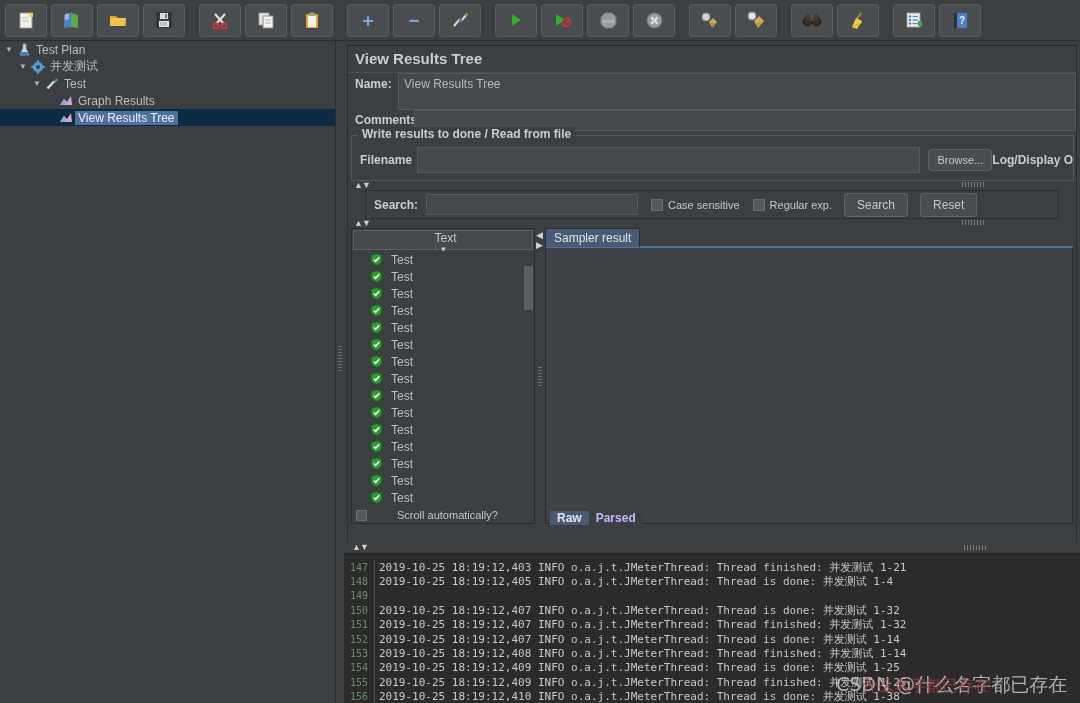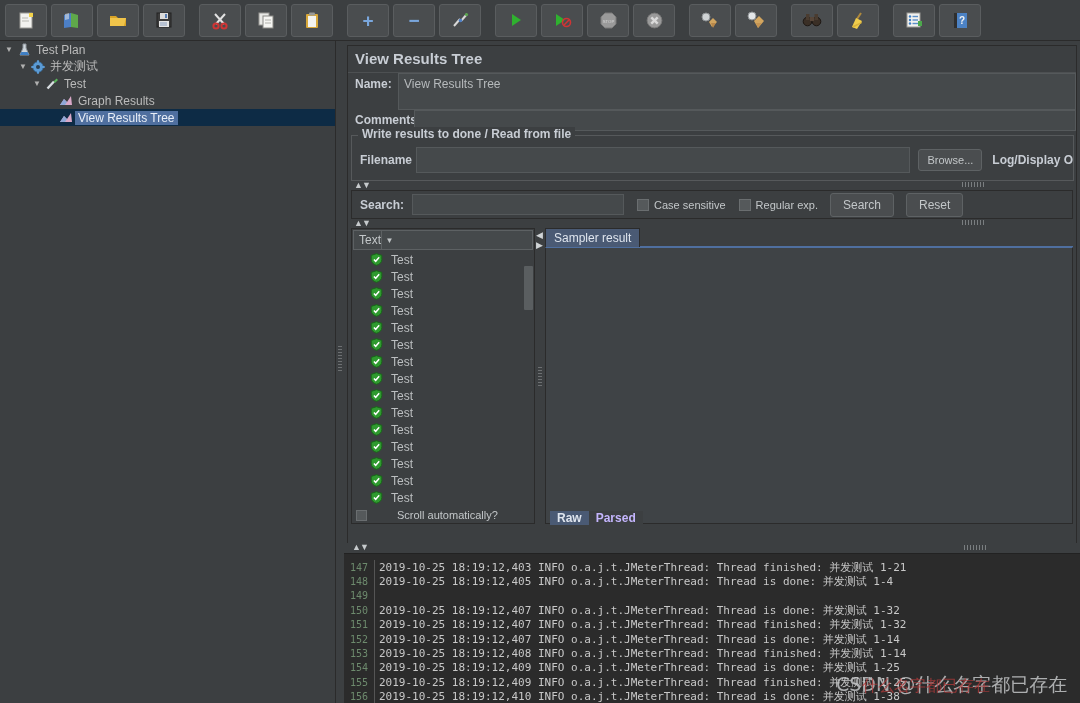--- a/index.html
+++ b/index.html
@@ -126,38 +126,38 @@
   .filerow .ffield {
     width: 528px; height: 26px; background: #45494b; border: 1px solid #55595b;
   }
   .btn {
     background: #4a4d4f; border: 1px solid #5e6264; border-radius: 3px;
     color: #c3c7c9; font-size: 11px; padding: 3px 9px; cursor: pointer;
     font-family: "Liberation Sans", sans-serif;
   }
   .filerow .browse { margin-left: 8px; padding: 4px 8px; }
   .filerow .logdisp {
-    margin-left: 10px; font-weight: bold; color: #c8cdd4; font-size: 12px; white-space: nowrap;
+    font-weight: bold; color: #c8cdd4; font-size: 12px; white-space: nowrap;
   }
 
   
   .divstrip {
     position: relative; height: 9px; margin: 0 2px;
   }
   .divstrip .arrows {
     position: absolute; left: 4px; top: -1px; font-size: 9px; color: #c6cacc; letter-spacing: -1px;
   }
   .divstrip .dots {
     position: absolute; right: 90px; top: 1px; width: 22px; height: 5px;
     background: repeating-linear-gradient(to right,#7a7e80 0 1px,transparent 1px 3px);
   }
 
   
   .searchbar {
-    margin: 0 3px; border: 1px solid #2b2b2b;
+    margin: 0 17px; border: 1px solid #2b2b2b;
     height: 29px; display: flex; align-items: center; padding-left: 8px;
     background: #3c3f41;
   }
   .searchbar .slbl { font-weight: bold; color: #c8cdd4; font-size: 12px; margin-right: 8px; }
   .searchbar .sfield {
     width: 212px; height: 21px; background: #45494b; border: 1px solid #55595b;
   }
   .cbwrap { display: flex; align-items: center; margin-left: 13px; }
   .cbox {
     width: 12px; height: 12px; background: #55595b; border: 1px solid #6a6e70;
@@ -169,21 +169,21 @@
   
   .resultsplit {
     margin: 0 3px; display: flex; height: 296px;
   }
   .leftres {
     width: 184px; border: 1px solid #2b2b2b; background: #3c3f41;
     display: flex; flex-direction: column; position: relative;
   }
   .combo {
     margin: 1px; height: 20px; background: #45494b; border: 1px solid #5d6163;
-    display: flex; align-items: center; 
+    display: flex; align-items: center; justify-content: space-between; flex-direction: column;
   }
   .combo .cval { padding-left: 5px; font-size: 12px; color: #c3c7c9; }
   .combo .carrow {
     width: 16px; height: 18px; border-left: 1px solid #5d6163;
     display: flex; align-items: center; justify-content: center; font-size: 8px; color: #c3c7c9;
   }
   .treelist { flex: 1; overflow: hidden; position: relative; background: #3c3f41; }
   .tl-row { height: 17px; display: flex; align-items: center; padding-left: 18px; }
   .tl-row .ic { width: 16px; flex: 0 0 16px; display: flex; align-items: center; }
   .tl-row .tx { font-size: 12px; color: #bcbfc1; padding-left: 5px; }

